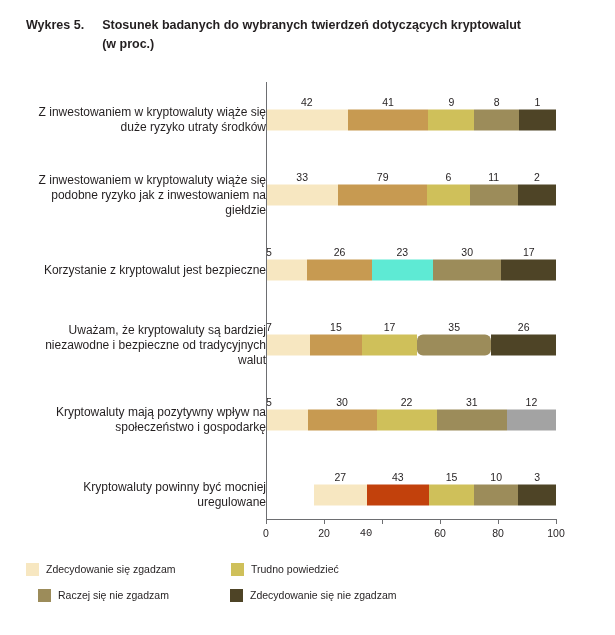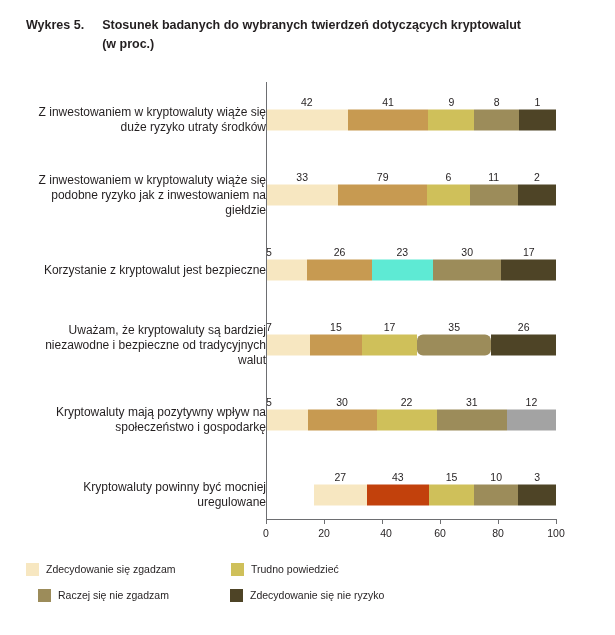--- a/index.html
+++ b/index.html
@@ -340,21 +340,21 @@
 
       <div class="tick" style="left:0px;"></div>
       <div class="tick" style="left:58px;"></div>
       <div class="tick" style="left:116px;"></div>
       <div class="tick" style="left:174px;"></div>
       <div class="tick" style="left:232px;"></div>
       <div class="tick" style="left:290px;"></div>
 
       <div class="tick-label" style="left:0px;">0</div>
       <div class="tick-label" style="left:58px;">20</div>
-      <div class="tick-label" style="left:120px;">40</div>
+      <div class="tick-label" style="left:100px;font-family:Liberation Mono, monospace;">40</div>
       <div class="tick-label" style="left:174px;">60</div>
       <div class="tick-label" style="left:232px;">80</div>
       <div class="tick-label" style="left:290px;">100</div>
     </div>
 
   </div>
 
   <div class="legend">
     <div class="legend-row">
       <div class="legend-item li-0">
@@ -366,18 +366,18 @@
         <span>Trudno powiedzieć</span>
       </div>
     </div>
     <div class="legend-row">
       <div class="legend-item li-3">
         <span class="swatch" style="background:#9c8c5a;"></span>
         <span>Raczej się nie zgadzam</span>
       </div>
       <div class="legend-item li-4">
         <span class="swatch" style="background:#4e4426;"></span>
-        <span>Zdecydowanie się nie ryzyko</span>
+        <span>Zdecydowanie się nie zgadzam</span>
       </div>
     </div>
   </div>
 
 </div>
 
 </body></html>

